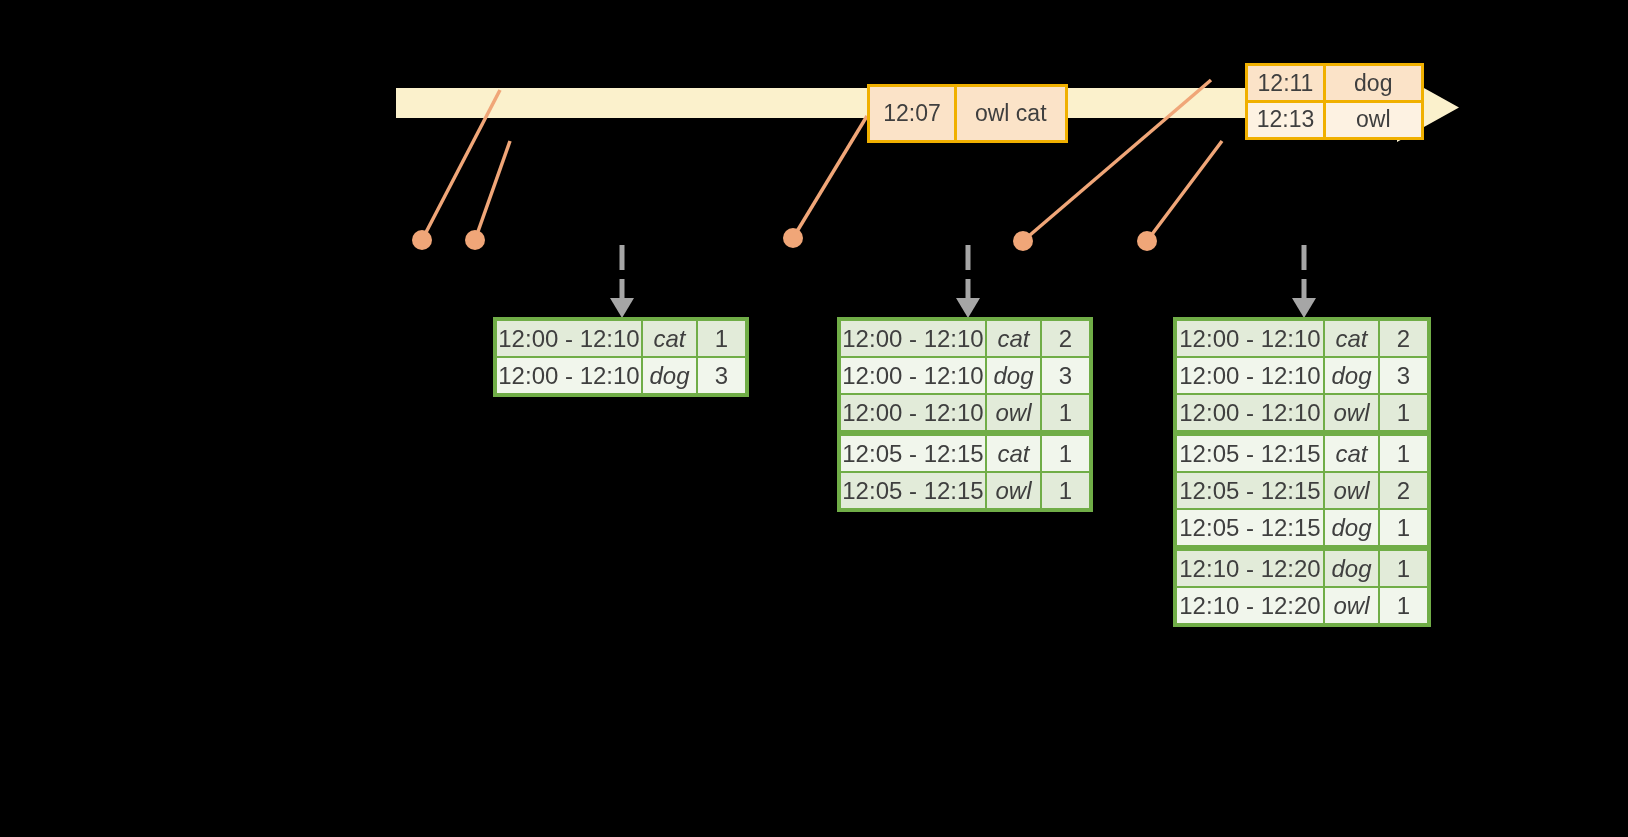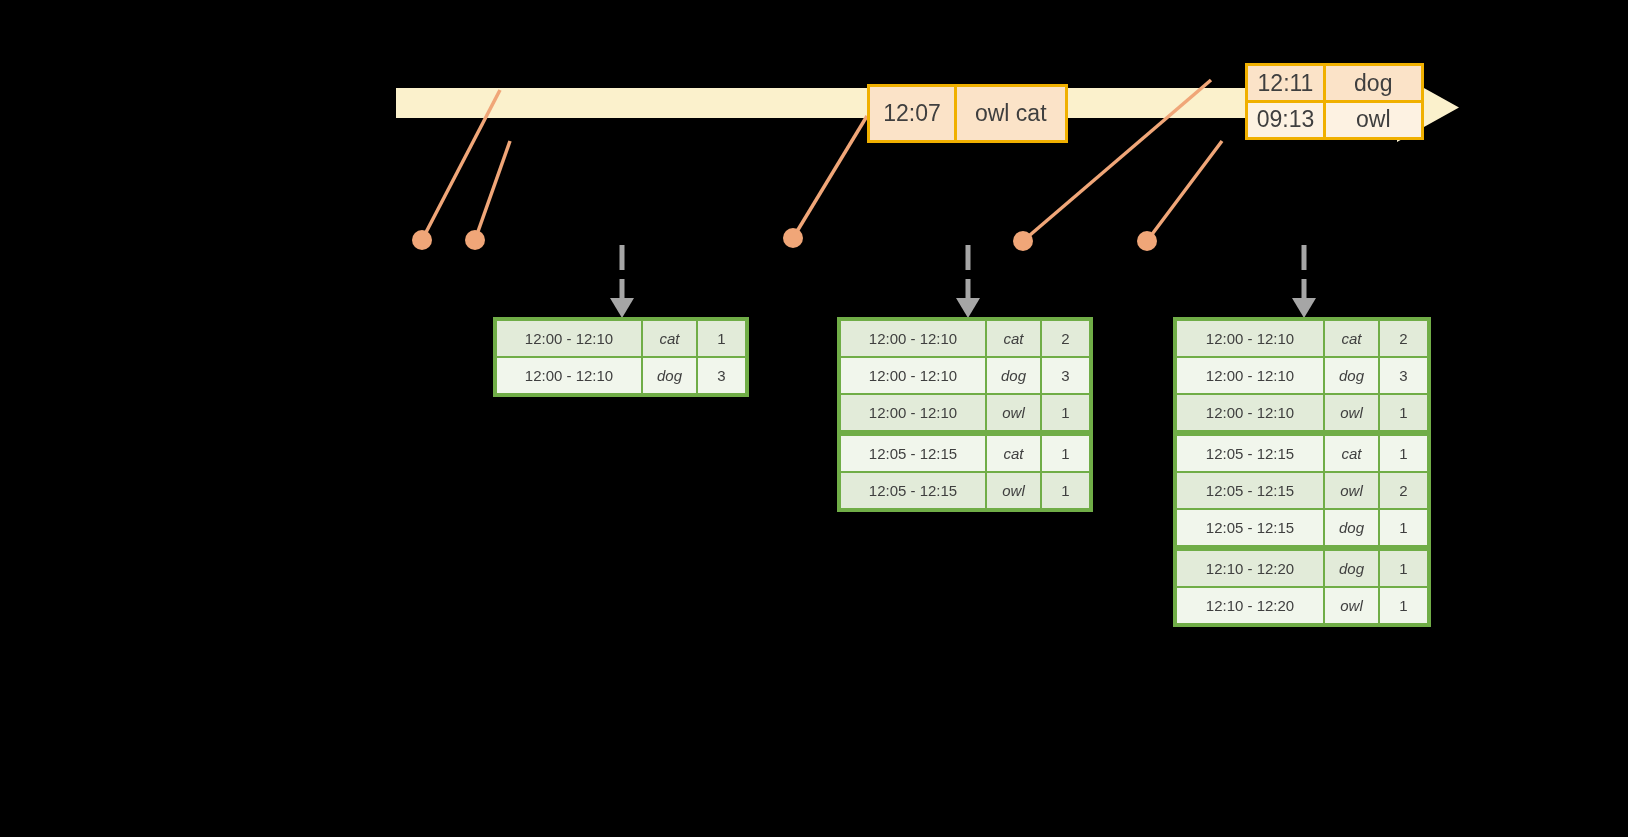--- a/index.html
+++ b/index.html
@@ -27,21 +27,21 @@
   }
   .event-box .cell{
     display:flex;align-items:center;justify-content:center;
     background:var(--event-row-fill);line-height:1;
   }
   .event-box .alt{background:var(--event-row-alt-fill);}
 
   .result-table{
     position:absolute;box-sizing:border-box;border:4px solid var(--table-border);
     background:var(--table-border);display:flex;flex-direction:column;gap:2px;
-    font-size:15px;
+    font-size:24px;
   }
   .rrow{display:flex;gap:2px;height:35px;flex:none;}
   .rrow.group-start{margin-top:4px;}
   .rc{display:flex;align-items:center;justify-content:center;background:var(--table-row-alt-fill);}
   .rrow:nth-child(odd) .rc{background:var(--table-row-fill);}
   .rc-window{flex:1;}
   .rc-word{width:53px;flex:none;font-style:italic;}
   .rc-count{width:47px;flex:none;}
 </style>
 </head>
@@ -76,21 +76,21 @@
 
 
   <div class="event-box" style="left:867px;top:84px;width:201px;height:59px;grid-template-columns:84px 1fr;grid-template-rows:1fr;">
     <div class="cell">12:07</div>
     <div class="cell">owl cat</div>
   </div>
 
   <div class="event-box" style="left:1213px;top:63px;width:179px;height:77px;grid-template-columns:75px 1fr;grid-template-rows:1fr 1fr;margin-left:32px;">
     <div class="cell">12:11</div>
     <div class="cell">dog</div>
-    <div class="cell alt">09:13</div>
+    <div class="cell alt">12:13</div>
     <div class="cell alt">owl</div>
   </div>
 
   <div class="result-table" style="left:493px;top:317px;width:256px;">
     <div class="rrow">
       <div class="rc rc-window">12:00 - 12:10</div>
       <div class="rc rc-word">cat</div>
       <div class="rc rc-count">1</div>
     </div>
     <div class="rrow">

